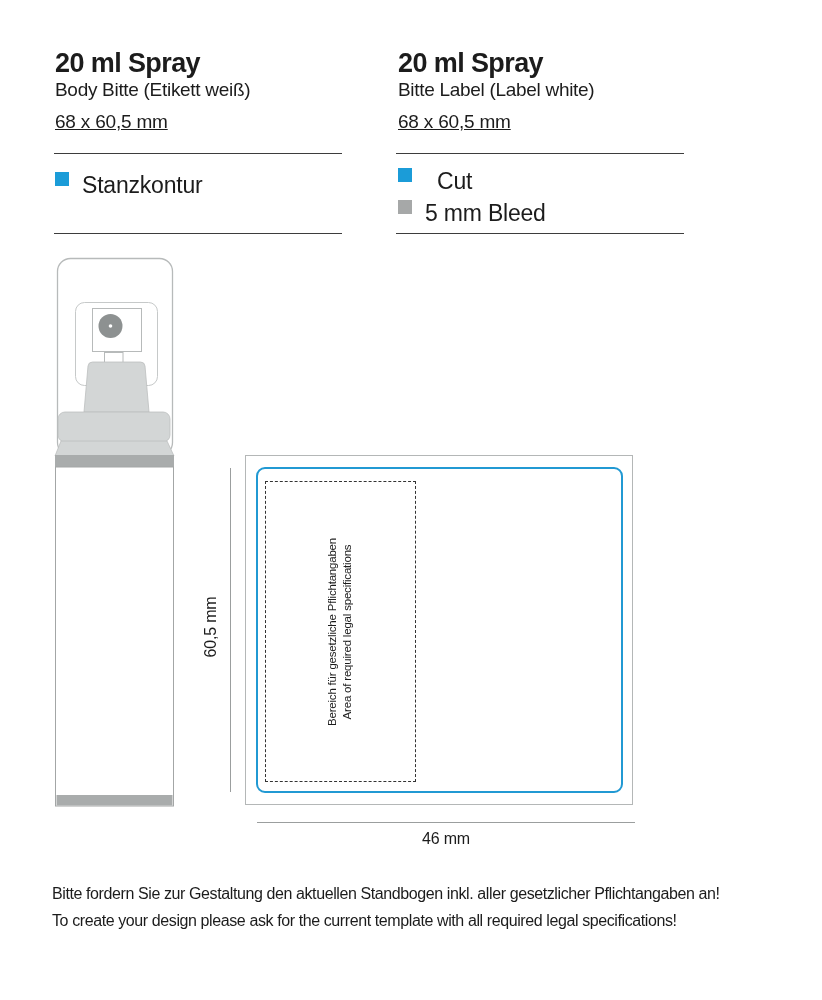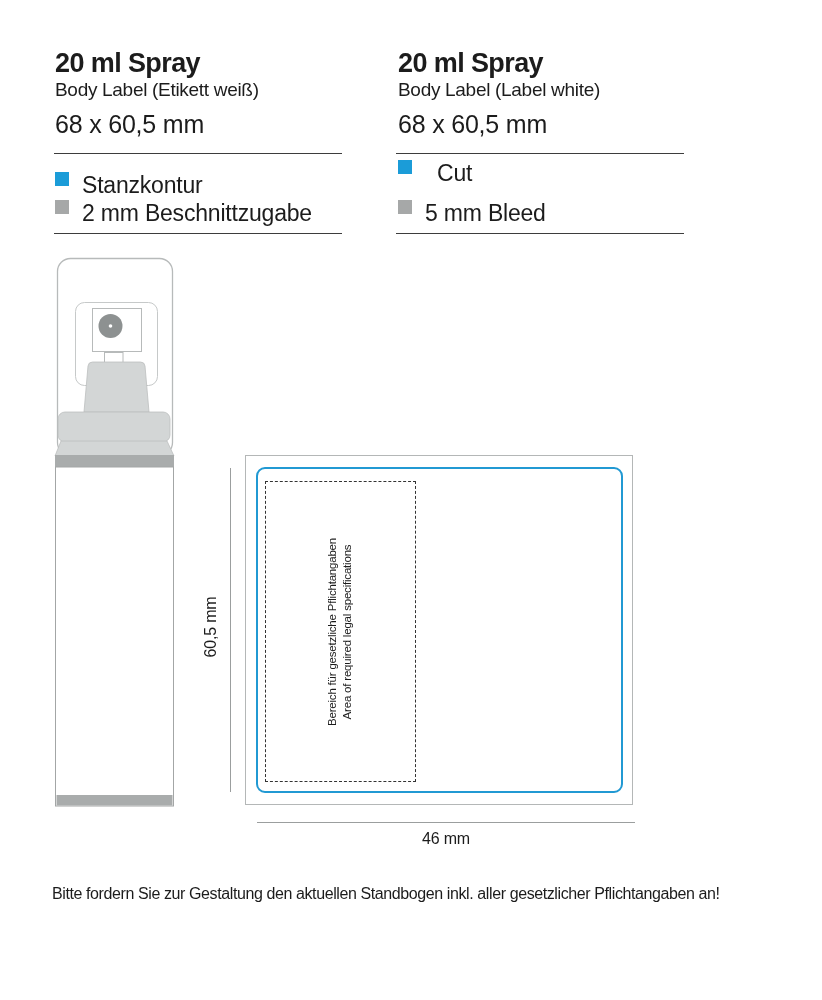--- a/index.html
+++ b/index.html
@@ -4,21 +4,21 @@
 <style>
   html,body{margin:0;padding:0;background:#fff;}
   #page{
     position:relative;width:800px;height:1000px;background:#ffffff;overflow:hidden;
     font-family:"Liberation Sans",sans-serif;color:#1c1c1c;border-radius:8px;
   }
   .abs{position:absolute;}
   
   .col-title{font-size:27px;font-weight:700;letter-spacing:-0.6px;line-height:1;}
   .col-sub{font-size:19px;letter-spacing:-0.3px;line-height:1;}
-  .col-dims{font-size:25px;letter-spacing:-0.2px;line-height:1;}
+  .col-dims{font-size:19px;letter-spacing:-0.2px;line-height:1;text-decoration:underline;}
   .rule{width:288px;height:0;border-top:1.5px solid #3d3d3d;}
   .legend-row{display:flex;gap:13px;font-size:23px;letter-spacing:-0.2px;}
   .swatch{width:14px;height:14px;flex:0 0 14px;}
   
   .outer-rect{left:245px;top:455px;width:388px;height:350px;border:1px solid #b4b7b7;background:#fff;box-sizing:border-box;}
   .cut-rect{left:256px;top:467px;width:367px;height:326px;border:2px solid #2199d3;border-radius:9px;box-sizing:border-box;}
   .dashed-rect{left:265px;top:481px;width:151px;height:301px;border:1px dashed #333;box-sizing:border-box;
     display:flex;align-items:center;justify-content:center;}
   .legal-text{transform:rotate(-90deg);white-space:nowrap;text-align:center;
     font-size:11.5px;line-height:15px;letter-spacing:-0.2px;color:#1c1c1c;}
@@ -29,40 +29,36 @@
   .hdim-label{left:446px;top:830px;transform:translateX(-50%);font-size:16px;letter-spacing:-0.2px;}
   
   .footer-line{left:52px;font-size:16px;letter-spacing:-0.4px;line-height:1;white-space:nowrap;}
 </style>
 </head>
 <body>
 
 <div id="page">
 
   <div class="abs col-title" style="left:55px;top:50px;">20 ml Spray</div>
-  <div class="abs col-sub" style="left:55px;top:80px;">Body Label (Etikett weiß)</div>
+  <div class="abs col-sub" style="left:55px;top:80px;">Body Bitte (Etikett weiß)</div>
   <div class="abs col-dims" style="left:55px;top:112px;">68 x 60,5 mm</div>
   <div class="abs rule" style="left:54px;top:153px;"></div>
 
   <div class="abs legend-row" style="left:55px;top:172px;">
     <span class="swatch" style="background: rgb(27, 156, 216);"></span>
     <span>Stanzkontur</span>
   </div>
-  <div class="abs legend-row" style="left:55px;top:200px;">
-    <span class="swatch" style="background: rgb(166, 168, 168);"></span>
-    <span>2 mm Beschnittzugabe</span>
-  </div>
   <div class="abs rule" style="left:54px;top:233px;"></div>
 
   <div class="abs col-title" style="left:398px;top:50px;">20 ml Spray</div>
-  <div class="abs col-sub" style="left:398px;top:80px;">Body Label (Label white)</div>
+  <div class="abs col-sub" style="left:398px;top:80px;">Bitte Label (Label white)</div>
   <div class="abs col-dims" style="left:398px;top:112px;">68 x 60,5 mm</div>
   <div class="abs rule" style="left:396px;top:153px;"></div>
 
-  <div class="abs legend-row" style="left:398px;top:160px;gap:25px;">
+  <div class="abs legend-row" style="left:398px;top:168px;gap:25px;">
     <span class="swatch" style="background: rgb(27, 156, 216);"></span>
     <span>Cut</span>
   </div>
   <div class="abs legend-row" style="left:398px;top:200px;">
     <span class="swatch" style="background: rgb(166, 168, 168);"></span>
     <span>5 mm Bleed</span>
   </div>
   <div class="abs rule" style="left:396px;top:233px;"></div>
 
   <svg class="abs" style="left:40px;top:250px;" width="150" height="570" viewBox="40 250 150 570">
@@ -99,14 +95,15 @@
       <div>Area of required legal specifications</div>
     </div>
   </div>
 
   <div class="abs vdim-line"></div>
   <div class="abs vdim-label">60,5 mm</div>
   <div class="abs hdim-line"></div>
   <div class="abs hdim-label">46 mm</div>
 
   <div class="abs footer-line" style="top:886px;">Bitte fordern Sie zur Gestaltung den aktuellen Standbogen inkl. aller gesetzlicher Pflichtangaben an!</div>
+  <div class="abs footer-line" style="top:913px;">To create your design please ask for the current template with all required legal specifications!</div>
 
 </div>
 
 </body></html>

